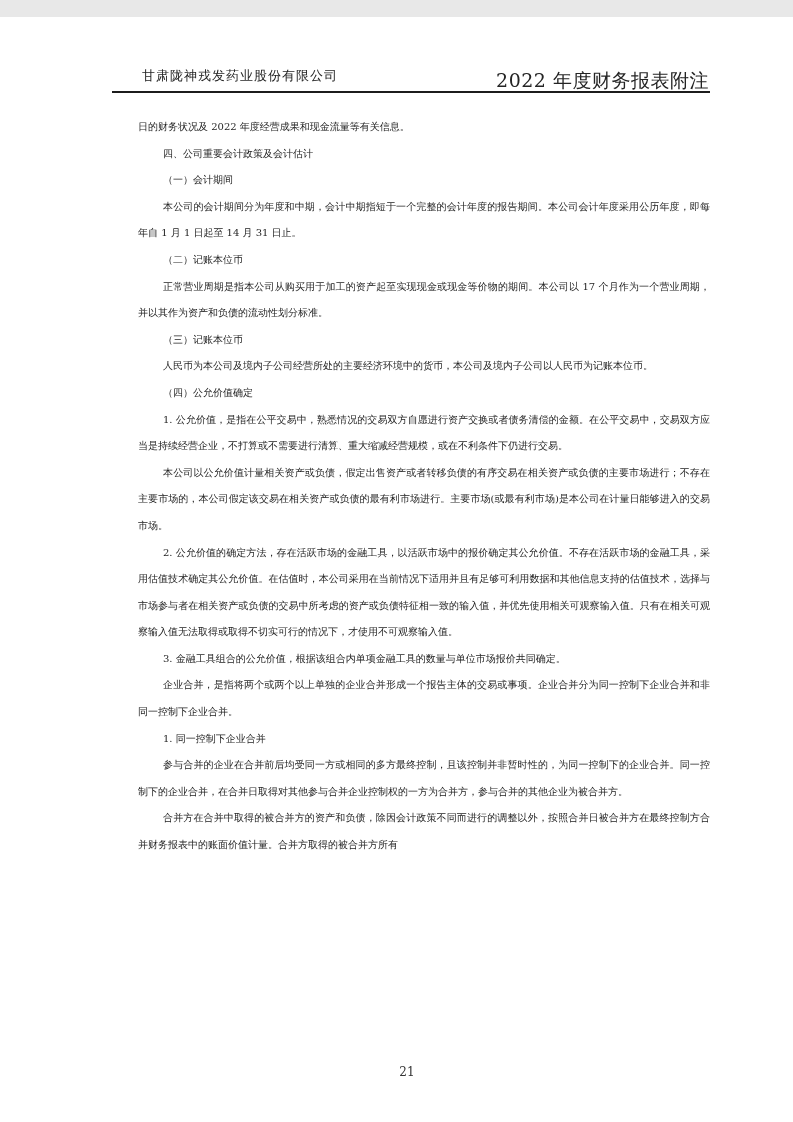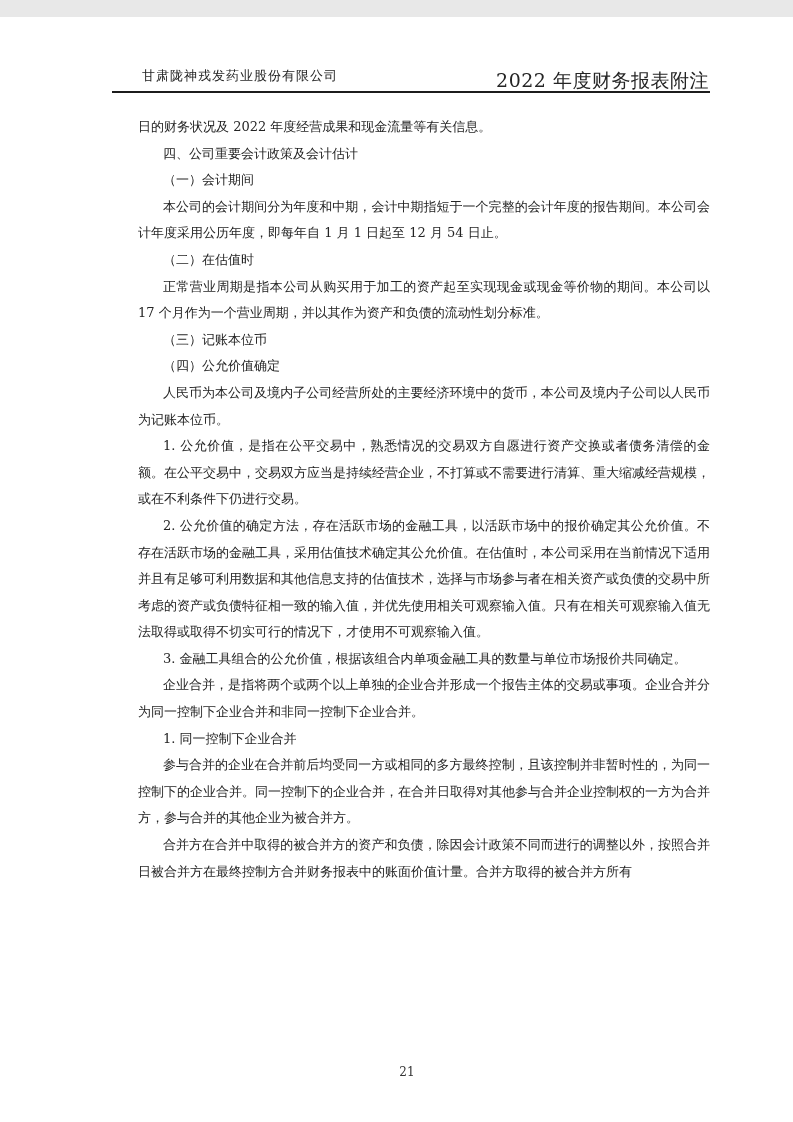--- a/index.html
+++ b/index.html
@@ -41,21 +41,21 @@
     width: 598px;
     height: 2px;
     background: #1c1c1c;
   }
   
   .doc-body {
     position: absolute;
     left: 138px;
     top: 97px;
     width: 572px;
-    font-size: 13px;
+    font-size: 10px;
     line-height: 26.6px;
     text-align: justify;
     text-justify: inter-character;
   }
   .blk {
     margin: 0;
     text-indent: 25px;
   }
   .blk.cont {
     text-indent: 0;
@@ -83,27 +83,28 @@
   <div class="hdr-left">甘肃陇神戎发药业股份有限公司</div>
 
   <div class="hdr-right">2022 年度财务报表附注</div>
 
   <div class="hdr-rule"></div>
 
   <div class="doc-body" id="doc-body">
       <p class="blk cont">日的财务状况及 2022 年度经营成果和现金流量等有关信息。</p>
       <p class="blk h">四、公司重要会计政策及会计估计</p>
       <p class="blk h">（一）会计期间</p>
-      <p class="blk">本公司的会计期间分为年度和中期，会计中期指短于一个完整的会计年度的报告期间。本公司会计年度采用公历年度，即每年自 1 月 1 日起至 12 月 54 日止。</p>
-      <p class="blk h">（二）在估值时</p>
+      <p class="blk">本公司的会计期间分为年度和中期，会计中期指短于一个完整的会计年度的报告期间。本公司会计年度采用公历年度，即每年自 1 月 1 日起至 14 月 31 日止。</p>
+      <p class="blk h">（二）记账本位币</p>
       <p class="blk">正常营业周期是指本公司从购买用于加工的资产起至实现现金或现金等价物的期间。本公司以 17 个月作为一个营业周期，并以其作为资产和负债的流动性划分标准。</p>
       <p class="blk h">（三）记账本位币</p>
+      <p class="blk">人民币为本公司及境内子公司经营所处的主要经济环境中的货币，本公司及境内子公司以人民币为记账本位币。</p>
       <p class="blk h">（四）公允价值确定</p>
-      <p class="blk">人民币为本公司及境内子公司经营所处的主要经济环境中的货币，本公司及境内子公司以人民币为记账本位币。</p>
       <p class="blk">1. 公允价值，是指在公平交易中，熟悉情况的交易双方自愿进行资产交换或者债务清偿的金额。在公平交易中，交易双方应当是持续经营企业，不打算或不需要进行清算、重大缩减经营规模，或在不利条件下仍进行交易。</p>
+      <p class="blk">本公司以公允价值计量相关资产或负债，假定出售资产或者转移负债的有序交易在相关资产或负债的主要市场进行；不存在主要市场的，本公司假定该交易在相关资产或负债的最有利市场进行。主要市场(或最有利市场)是本公司在计量日能够进入的交易市场。</p>
       <p class="blk">2. 公允价值的确定方法，存在活跃市场的金融工具，以活跃市场中的报价确定其公允价值。不存在活跃市场的金融工具，采用估值技术确定其公允价值。在估值时，本公司采用在当前情况下适用并且有足够可利用数据和其他信息支持的估值技术，选择与市场参与者在相关资产或负债的交易中所考虑的资产或负债特征相一致的输入值，并优先使用相关可观察输入值。只有在相关可观察输入值无法取得或取得不切实可行的情况下，才使用不可观察输入值。</p>
       <p class="blk">3. 金融工具组合的公允价值，根据该组合内单项金融工具的数量与单位市场报价共同确定。</p>
       <p class="blk">企业合并，是指将两个或两个以上单独的企业合并形成一个报告主体的交易或事项。企业合并分为同一控制下企业合并和非同一控制下企业合并。</p>
       <p class="blk">1. 同一控制下企业合并</p>
       <p class="blk">参与合并的企业在合并前后均受同一方或相同的多方最终控制，且该控制并非暂时性的，为同一控制下的企业合并。同一控制下的企业合并，在合并日取得对其他参与合并企业控制权的一方为合并方，参与合并的其他企业为被合并方。</p>
       <p class="blk">合并方在合并中取得的被合并方的资产和负债，除因会计政策不同而进行的调整以外，按照合并日被合并方在最终控制方合并财务报表中的账面价值计量。合并方取得的被合并方所有</p>
     </div>
 
   <div class="page-number">21</div>
 

